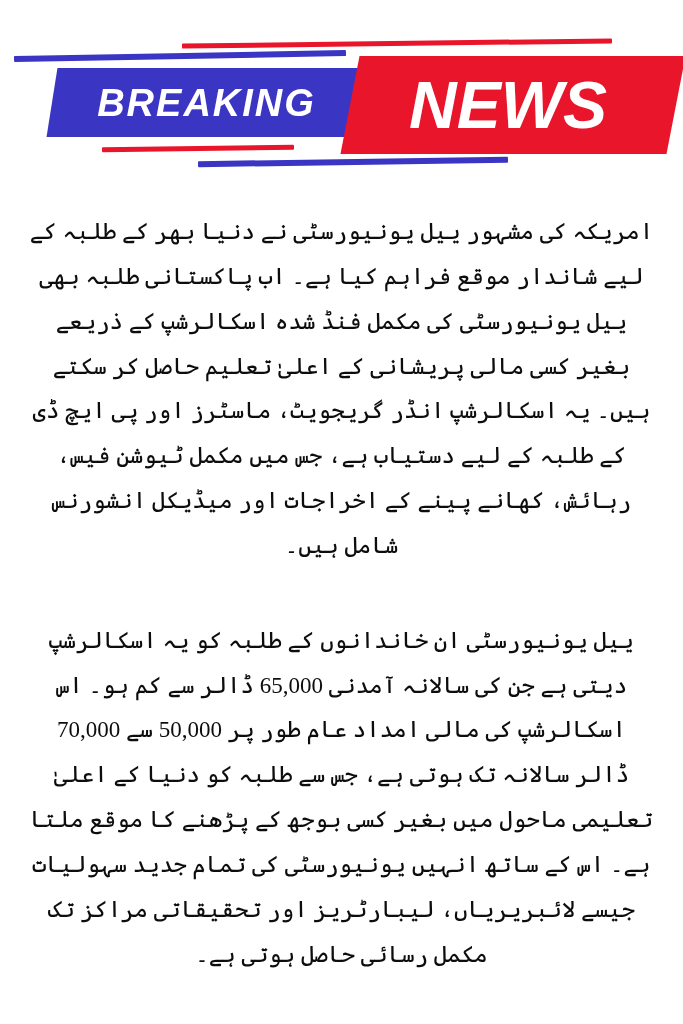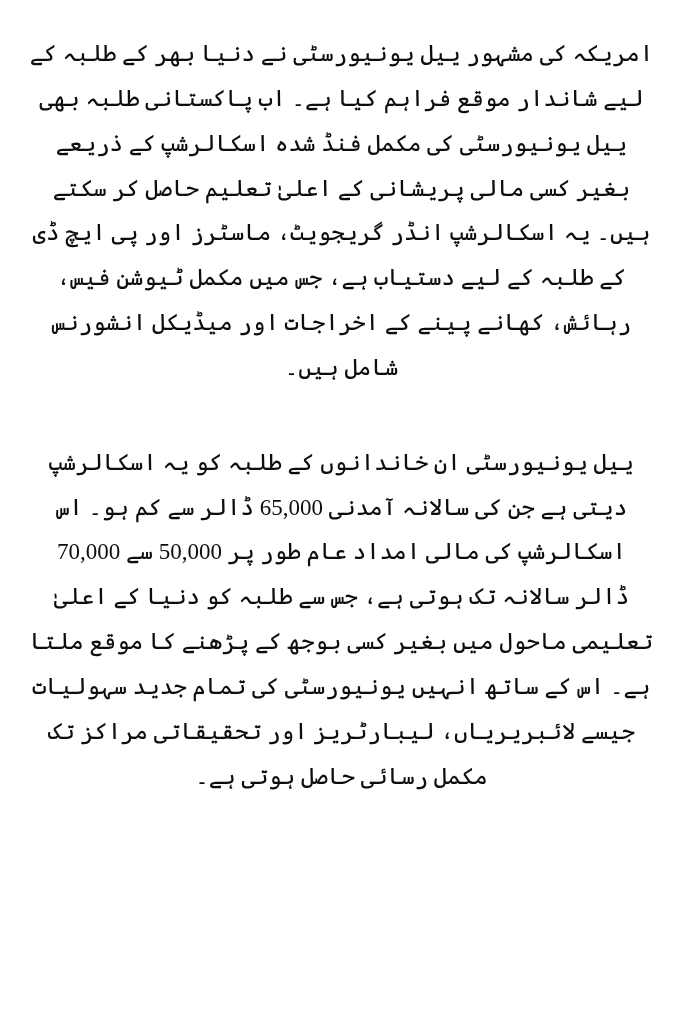--- a/index.html
+++ b/index.html
@@ -54,20 +54,35 @@
     font-size:23px;
     line-height:1.95;
   }
   .article p{margin:0 0 50px;}
 </style>
 </head>
 <body>
 
 <div class="page">
 
+  <div class="banner">
+    <div class="accent line-red-top"></div>
+    <div class="accent line-blue-top"></div>
+
+    <div class="banner-box breaking-box">
+      <span class="banner-word breaking-word">BREAKING</span>
+    </div>
+
+    <div class="banner-box news-box">
+      <span class="banner-word news-word">NEWS</span>
+    </div>
+
+    <div class="accent line-red-bottom"></div>
+    <div class="accent line-blue-bottom"></div>
+  </div>
 
   <div class="article" dir="rtl">
     <p dir="rtl">امریکہ کی مشہور ییل یونیورسٹی نے دنیا بھر کے طلبہ کے لیے شاندار موقع فراہم کیا ہے۔ اب پاکستانی طلبہ بھی ییل یونیورسٹی کی مکمل فنڈ شدہ اسکالرشپ کے ذریعے بغیر کسی مالی پریشانی کے اعلیٰ تعلیم حاصل کر سکتے ہیں۔ یہ اسکالرشپ انڈر گریجویٹ، ماسٹرز اور پی ایچ ڈی کے طلبہ کے لیے دستیاب ہے، جس میں مکمل ٹیوشن فیس، رہائش، کھانے پینے کے اخراجات اور میڈیکل انشورنس شامل ہیں۔</p>
     <p dir="rtl">ییل یونیورسٹی ان خاندانوں کے طلبہ کو یہ اسکالرشپ دیتی ہے جن کی سالانہ آمدنی 65,000 ڈالر سے کم ہو۔ اس اسکالرشپ کی مالی امداد عام طور پر 50,000 سے 70,000 ڈالر سالانہ تک ہوتی ہے، جس سے طلبہ کو دنیا کے اعلیٰ تعلیمی ماحول میں بغیر کسی بوجھ کے پڑھنے کا موقع ملتا ہے۔ اس کے ساتھ انہیں یونیورسٹی کی تمام جدید سہولیات جیسے لائبریریاں، لیبارٹریز اور تحقیقاتی مراکز تک مکمل رسائی حاصل ہوتی ہے۔</p>
 
   </div>
 
 </div>
 
 </body></html>

